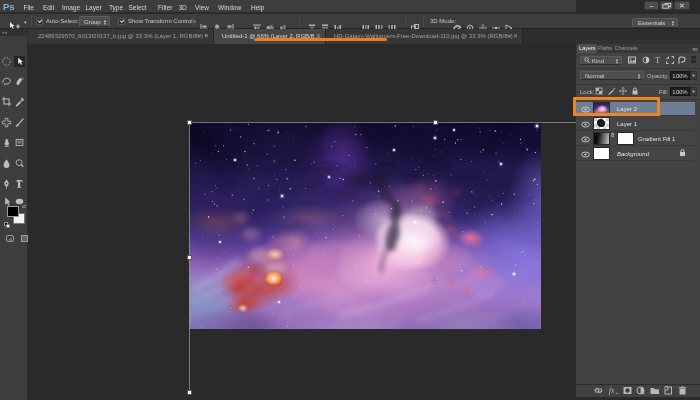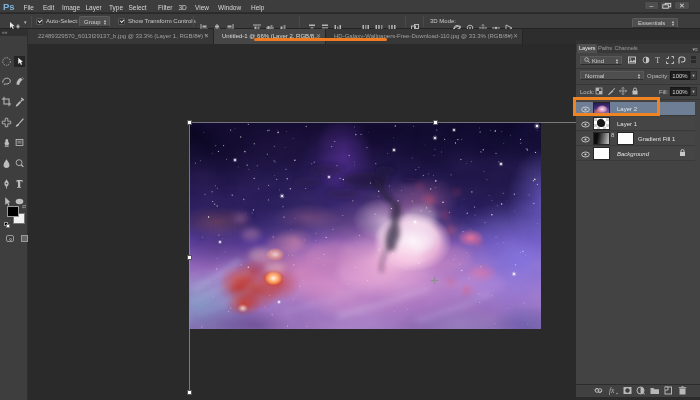--- a/index.html
+++ b/index.html
@@ -1,19 +1,19 @@
 <!DOCTYPE html>
 <html><head><meta charset="utf-8"><style>
 *{margin:0;padding:0;box-sizing:border-box;}
 html,body{width:700px;height:400px;overflow:hidden;background:#2a2a2a;
   font-family:"Liberation Sans",sans-serif;-webkit-font-smoothing:antialiased;}
 .abs{position:absolute;}
 #app{position:relative;width:700px;height:400px;}
 
-#menubar{left:0;top:0;width:700px;height:13px;background:#3d3d3d;border-bottom:1px solid #2d2d2d;text-decoration:underline;}
+#menubar{left:0;top:0;width:576px;height:13px;background:#3d3d3d;border-bottom:1px solid #2d2d2d;text-decoration:underline;}
 #menubar .mi{position:absolute;top:3.5px;font-size:6.5px;color:#d6d6d6;letter-spacing:0;}
 #pslogo{position:absolute;left:3px;top:1px;font-size:9.5px;font-weight:bold;color:#7db3da;}
 .winbtn{position:absolute;top:1px;height:9px;background:#4e4e4e;border:1px solid #3a3a3a;border-radius:2px;color:#ddd;text-align:center;}
 
 #optbar{left:0;top:14px;width:700px;height:15px;background:#3d3d3d;border-bottom:1px solid #242424;}
 #optbar .lbl{position:absolute;font-size:6px;color:#c8c8c8;top:4px;}
 .chk{position:absolute;top:4px;width:7px;height:7px;background:#2d2d2d;border:1px solid #555;border-radius:1px;}
 .chk:after{content:"";position:absolute;left:1px;top:0px;width:3px;height:2px;border-left:1px solid #ddd;border-bottom:1px solid #ddd;transform:rotate(-45deg);}
 .dd{position:absolute;background:#4e4e4e;border:1px solid #5c5c5c;border-bottom-color:#303030;border-radius:2px;color:#cfcfcf;font-size:6px;}
 .updn{position:absolute;right:2px;top:50%;transform:translateY(-50%);font-size:4px;color:#bbb;line-height:3px;}

